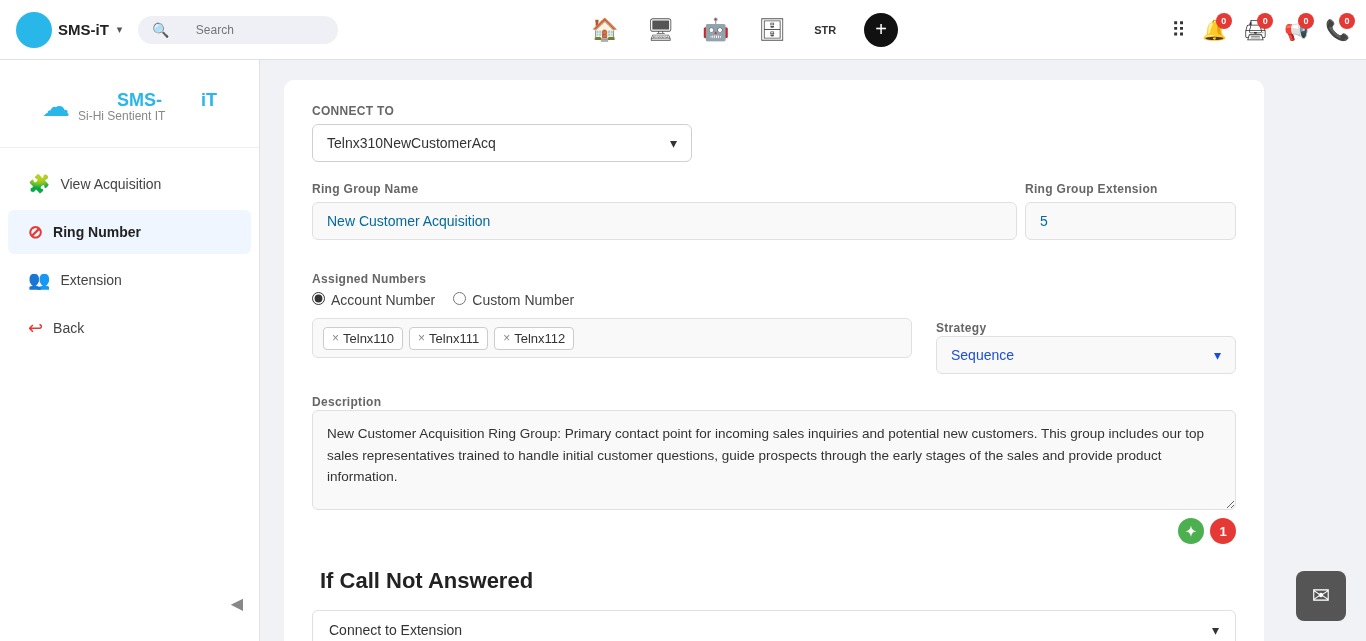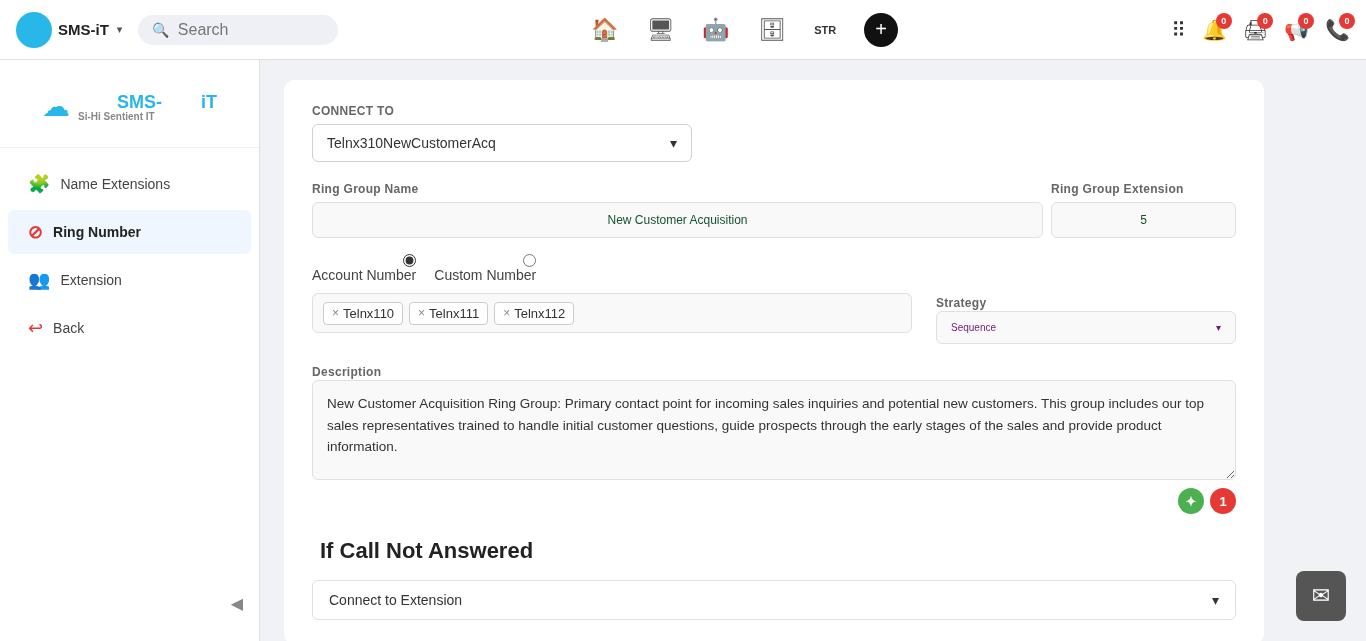--- a/index.html
+++ b/index.html
@@ -18,21 +18,21 @@
     }
     .brand-name {
       font-weight: 700; font-size: 15px; color: #222;
     }
     .brand-arrow { font-size: 11px; color: #555; margin-left: 2px; }
     .search-bar {
       display: flex; align-items: center; background: #eef0f5; border-radius: 20px;
       padding: 6px 14px; margin-left: 16px; width: 200px; gap: 8px;
     }
     .search-bar input {
-      border: none; background: transparent; outline: none; font-size: 16px; color: #555; width: 140px;
+      border: none; background: transparent; outline: none; font-size: 12px; color: #555; width: 140px; margin-left: 18px;
     }
     .search-icon-svg { color: #888; font-size: 14px; }
     .nav-center {
       display: flex; align-items: center; gap: 28px; margin: 0 auto;
     }
     .nav-icon { font-size: 22px; color: #555; cursor: pointer; }
     .nav-str { font-weight: 700; font-size: 11px; color: #333; cursor: pointer; }
     .nav-plus {
       width: 34px; height: 34px; border-radius: 50%; background: #111; color: #fff;
       display: flex; align-items: center; justify-content: center; font-size: 20px; cursor: pointer;
@@ -61,21 +61,21 @@
     .sidebar-logo-img {
       display: flex; align-items: center; gap: 8px;
     }
     .sidebar-logo-cloud {
       font-size: 28px; color: #29b6e8;
     }
     .sidebar-logo-text {
       font-size: 18px; font-weight: 800; color: #222;
     }
     .sidebar-logo-text span { color: #29b6e8; margin-left: 39px; }
-    .sidebar-logo-sub { font-size: 10px; color: #888; margin-top: -2px; font-weight: bold; }
+    .sidebar-logo-sub { font-size: 12px; color: #888; margin-top: -2px; }
 
     .sidebar-item {
       display: flex; align-items: center; gap: 10px; padding: 11px 20px;
       cursor: pointer; border-radius: 6px; margin: 2px 8px; font-size: 14px; color: #444;
     }
     .sidebar-item.active { background: #f0f6ff; font-weight: 600; color: #222; }
     .sidebar-item-icon { font-size: 18px; }
     .sidebar-item-icon.puzzle { color: #f0a500; }
     .sidebar-item-icon.ring { color: #e53935; }
     .sidebar-item-icon.conf { color: #888; }
@@ -94,49 +94,49 @@
     .field-label {
       font-size: 12px; color: #666; margin-bottom: 6px; font-weight: 700; letter-spacing: 0.3px;
     }
 
     .connect-to-select {
       width: 380px; padding: 10px 14px; border: 1.5px solid #d0d0d0; border-radius: 6px;
       font-size: 14px; color: #333; background: #fff; display: flex; align-items: center;
       justify-content: space-between; cursor: pointer; margin-bottom: 20px;
     }
 
-    .form-row { display: flex; gap: 8px; margin-bottom: 16px; }
+    .form-row { display: flex; gap: 8px; margin-bottom: 32px; }
     .form-group { display: flex; flex-direction: column; flex: 1; }
     .form-group.narrow { flex: 0 0 160px; }
 
     .form-input {
       padding: 10px 14px; border: 1.5px solid #e0e0e0; border-radius: 6px;
-      font-size: 12px; color: #14532d; background: #f9f9f9; outline: none; text-align: center;
+      font-size: 14px; color: #0369a1; background: #f9f9f9; outline: none;
     }
 
     .radio-group { display: flex; align-items: center; gap: 18px; margin-bottom: 10px; }
-    .radio-label { display: flex; align-items: flex-end; font-size: 14px; color: #444; cursor: pointer; flex-direction: column; }
+    .radio-label { display: flex; align-items: flex-start; gap: 6px; font-size: 14px; color: #444; cursor: pointer; }
     .radio-label input[type=radio] { accent-color: #333; }
 
     .tags-input {
       display: flex; flex-wrap: wrap; align-items: center; gap: 6px;
       padding: 7px 10px; border: 1.5px solid #e0e0e0; border-radius: 6px; background: #f9f9f9;
       min-height: 40px;
     }
     .tag {
       display: flex; align-items: center; gap: 4px; background: #fff;
       border: 1px solid #ccc; border-radius: 4px; padding: 3px 8px; font-size: 13px; color: #333;
     }
     .tag-x { cursor: pointer; color: #888; font-size: 12px; }
 
     .strategy-row { display: flex; gap: 24px; margin-bottom: 18px; }
     .strategy-select-wrap { flex: 1; max-width: 300px; }
     .strategy-select {
       width: 100%; padding: 10px 14px; border: 1.5px solid #e0e0e0; border-radius: 6px;
-      font-size: 10px; color: #701a75; background: #f9f9f9; cursor: pointer; display: flex;
+      font-size: 14px; color: #1d4ed8; background: #f9f9f9; cursor: pointer; display: flex;
       align-items: center; justify-content: space-between;
     }
     .ringback-wrap { flex: 0 0 180px; }
 
     .description-wrap { margin-bottom: 24px; }
     .description-textarea {
       width: 100%; padding: 12px 14px; border: 1.5px solid #e0e0e0; border-radius: 6px;
       font-size: 13.5px; color: #333; background: #f9f9f9; resize: vertical; min-height: 100px;
       outline: none; line-height: 1.6; font-family: inherit;
     }
@@ -213,21 +213,21 @@
           <div class="sidebar-logo-text">
             <span>SMS-</span><span style="color:#29b6e8">iT</span>
           </div>
           <div class="sidebar-logo-sub">Si-Hi Sentient IT</div>
         </div>
       </div>
     </div>
 
     <div class="sidebar-item">
       <span class="sidebar-item-icon puzzle">🧩</span>
-      <span>Name Extensions</span>
+      <span>View Acquisition</span>
     </div>
     <div class="sidebar-item active">
       <span class="sidebar-item-icon ring">⊘</span>
       <span>Ring Number</span>
     </div>
     <div class="sidebar-item">
       <span class="sidebar-item-icon conf">👥</span>
       <span>Extension</span>
     </div>
     <div class="sidebar-item">
@@ -253,20 +253,21 @@
         <div class="form-group">
           <label class="field-label">Ring Group Name</label>
           <input class="form-input" type="text" value="New Customer Acquisition" style="">
         </div>
         <div class="form-group narrow">
           <label class="field-label">Ring Group Extension</label>
           <input class="form-input" type="text" value="5" style="">
         </div>
       </div>
 
+      <div class="field-label">Assigned Numbers</div>
       <div class="radio-group">
         <label class="radio-label">
           <input type="radio" name="numtype" checked="" style="">
           <span>Account Number</span>
         </label>
         <label class="radio-label">
           <input type="radio" name="numtype" style="">
           <span>Custom Number</span>
         </label>
       </div>

